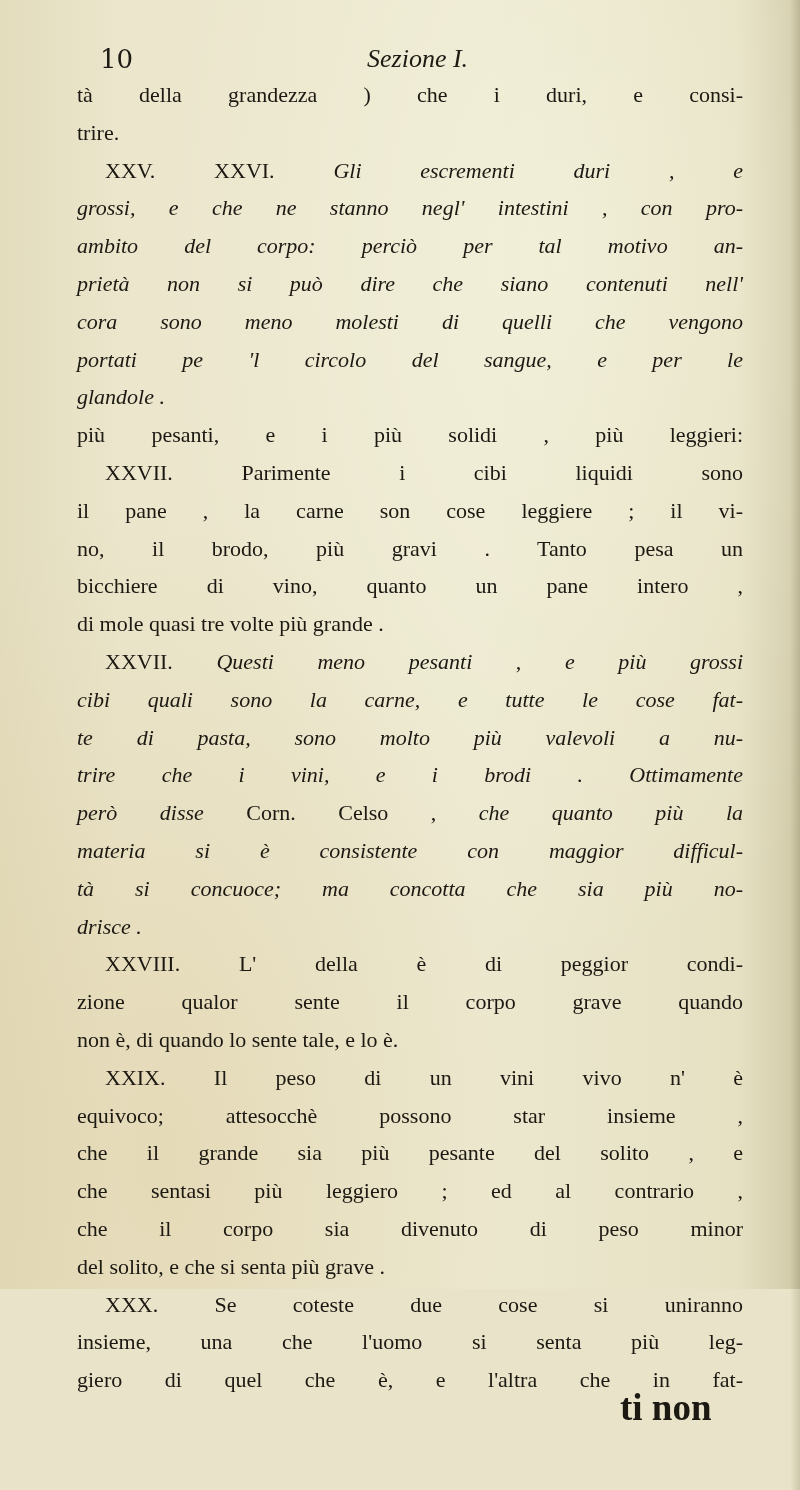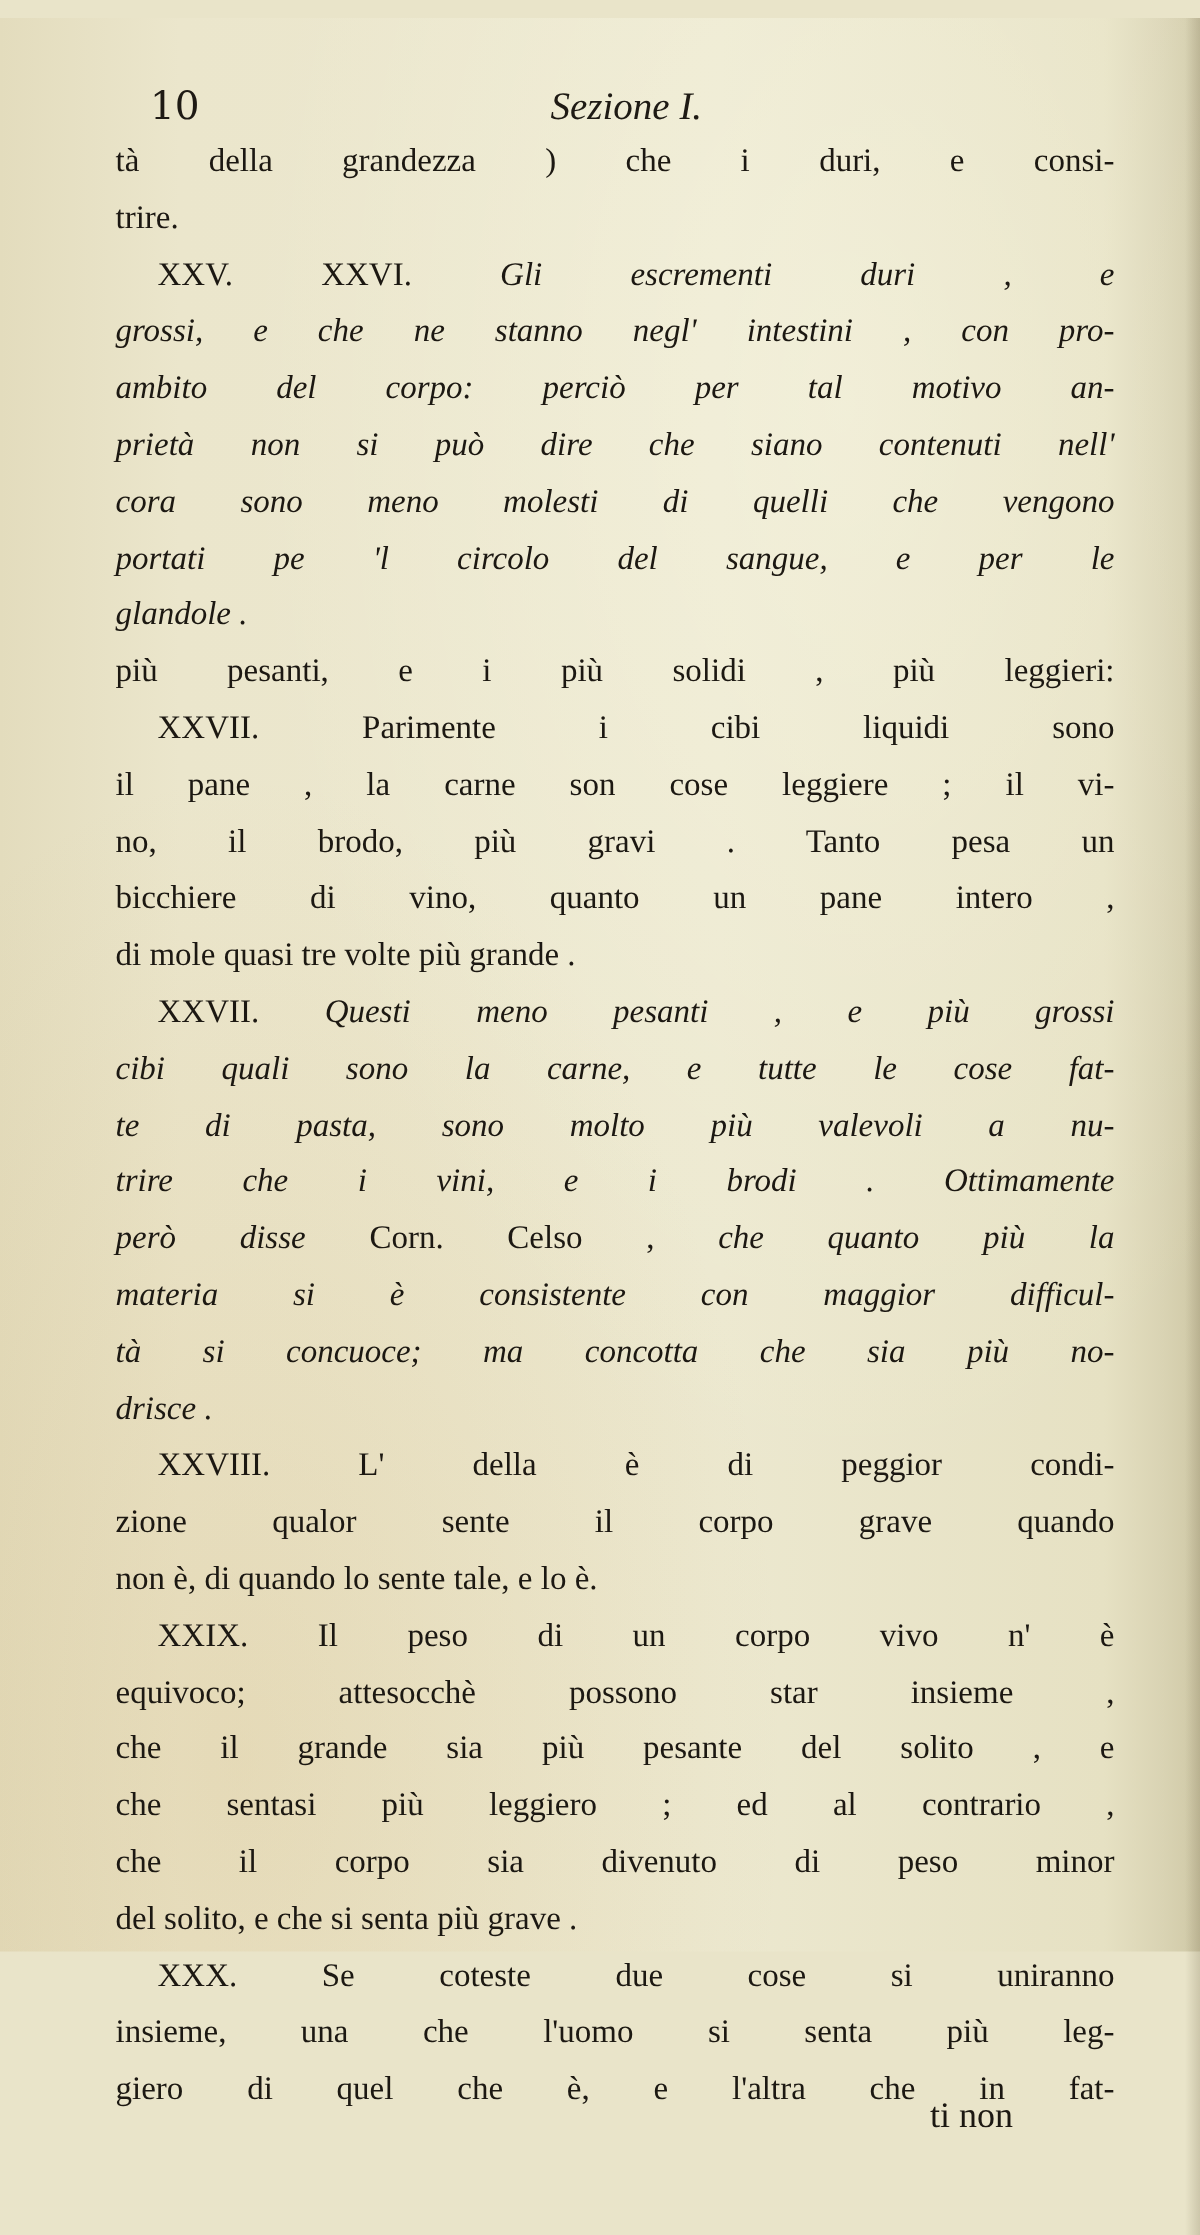--- a/index.html
+++ b/index.html
@@ -8,21 +8,21 @@
     }
     body {
       width: 800px;
       height: 1490px;
       overflow: hidden;
       background: #e9e4c9;
       position: relative;
     }
     .page {
       position: absolute;
-      left: 0; top: 12px;
+      left: 0; top: 0;
       width: 800px;
       height: 1289px;
       background:
         radial-gradient(ellipse at 20% 90%, rgba(210,180,120,0.25), rgba(0,0,0,0) 40%),
         radial-gradient(ellipse at 70% 20%, rgba(255,255,240,0.35), rgba(0,0,0,0) 50%),
         linear-gradient(90deg, #e3dcbd 0%, #ebe6cc 15%, #ece8cf 60%, #e6e1c3 92%, #d9d3b3 97%, #cfc8a6 100%);
     }
     .edge {
       position: absolute;
       right: 0; top: 0;
@@ -77,22 +77,23 @@
       padding-left: 28px;
     }
     .it {
       font-style: italic;
     }
     .catchword {
       position: absolute;
       left: 620px;
       top: 1386px;
       font-family: "Liberation Serif", serif;
-      font-size: 24px;
+      font-size: 37px;
       color: #1c1812;
+      font-weight: bold;
     }
   </style>
 </head>
 <body>
 
 <div class="page">
   <div class="edge"></div>
 
   <div class="header">
     <span class="folio">10</span>
@@ -119,21 +120,21 @@
       <span class="line it">cibi quali sono la carne, e tutte le cose fat-</span>
       <span class="line it">te di pasta, sono molto più valevoli a nu-</span>
       <span class="line it">trire che i vini, e i brodi . Ottimamente</span>
       <span class="line"><span class="it">però disse </span><span>Corn. Celso , </span><span class="it">che quanto più la</span></span>
       <span class="line it">materia si è consistente con maggior difficul-</span>
       <span class="line it">tà si concuoce; ma concotta che sia più no-</span>
       <span class="line last it">drisce .</span>
       <span class="line indent">XXVIII. L' della è di peggior condi-</span>
       <span class="line">zione qualor sente il corpo grave quando</span>
       <span class="line last">non è, di quando lo sente tale, e lo è.</span>
-      <span class="line indent">XXIX. Il peso di un corpo vivo n' è</span>
+      <span class="line indent">XXIX. Il peso di un vini vivo n' è</span>
       <span class="line">equivoco; attesocchè possono star insieme ,</span>
       <span class="line">che il grande sia più pesante del solito , e</span>
       <span class="line">che sentasi più leggiero ; ed al contrario ,</span>
       <span class="line">che il corpo sia divenuto di peso minor</span>
       <span class="line last">del solito, e che si senta più grave .</span>
       <span class="line indent">XXX. Se coteste due cose si uniranno</span>
       <span class="line">insieme, una che l'uomo si senta più leg-</span>
       <span class="line">giero di quel che è, e l'altra che in fat-</span>
     </div>
 

